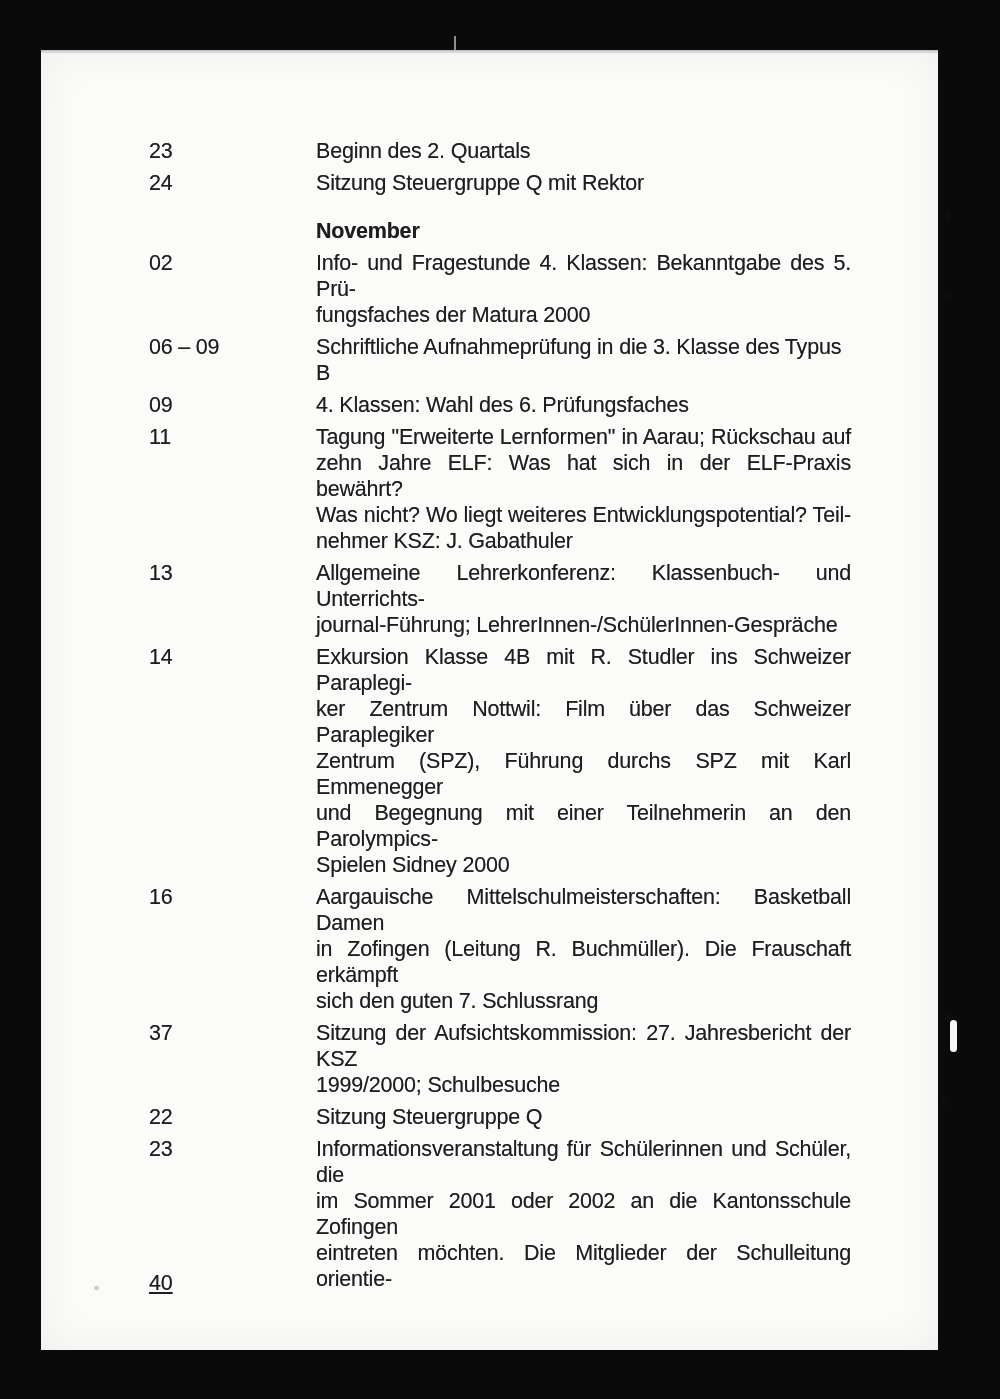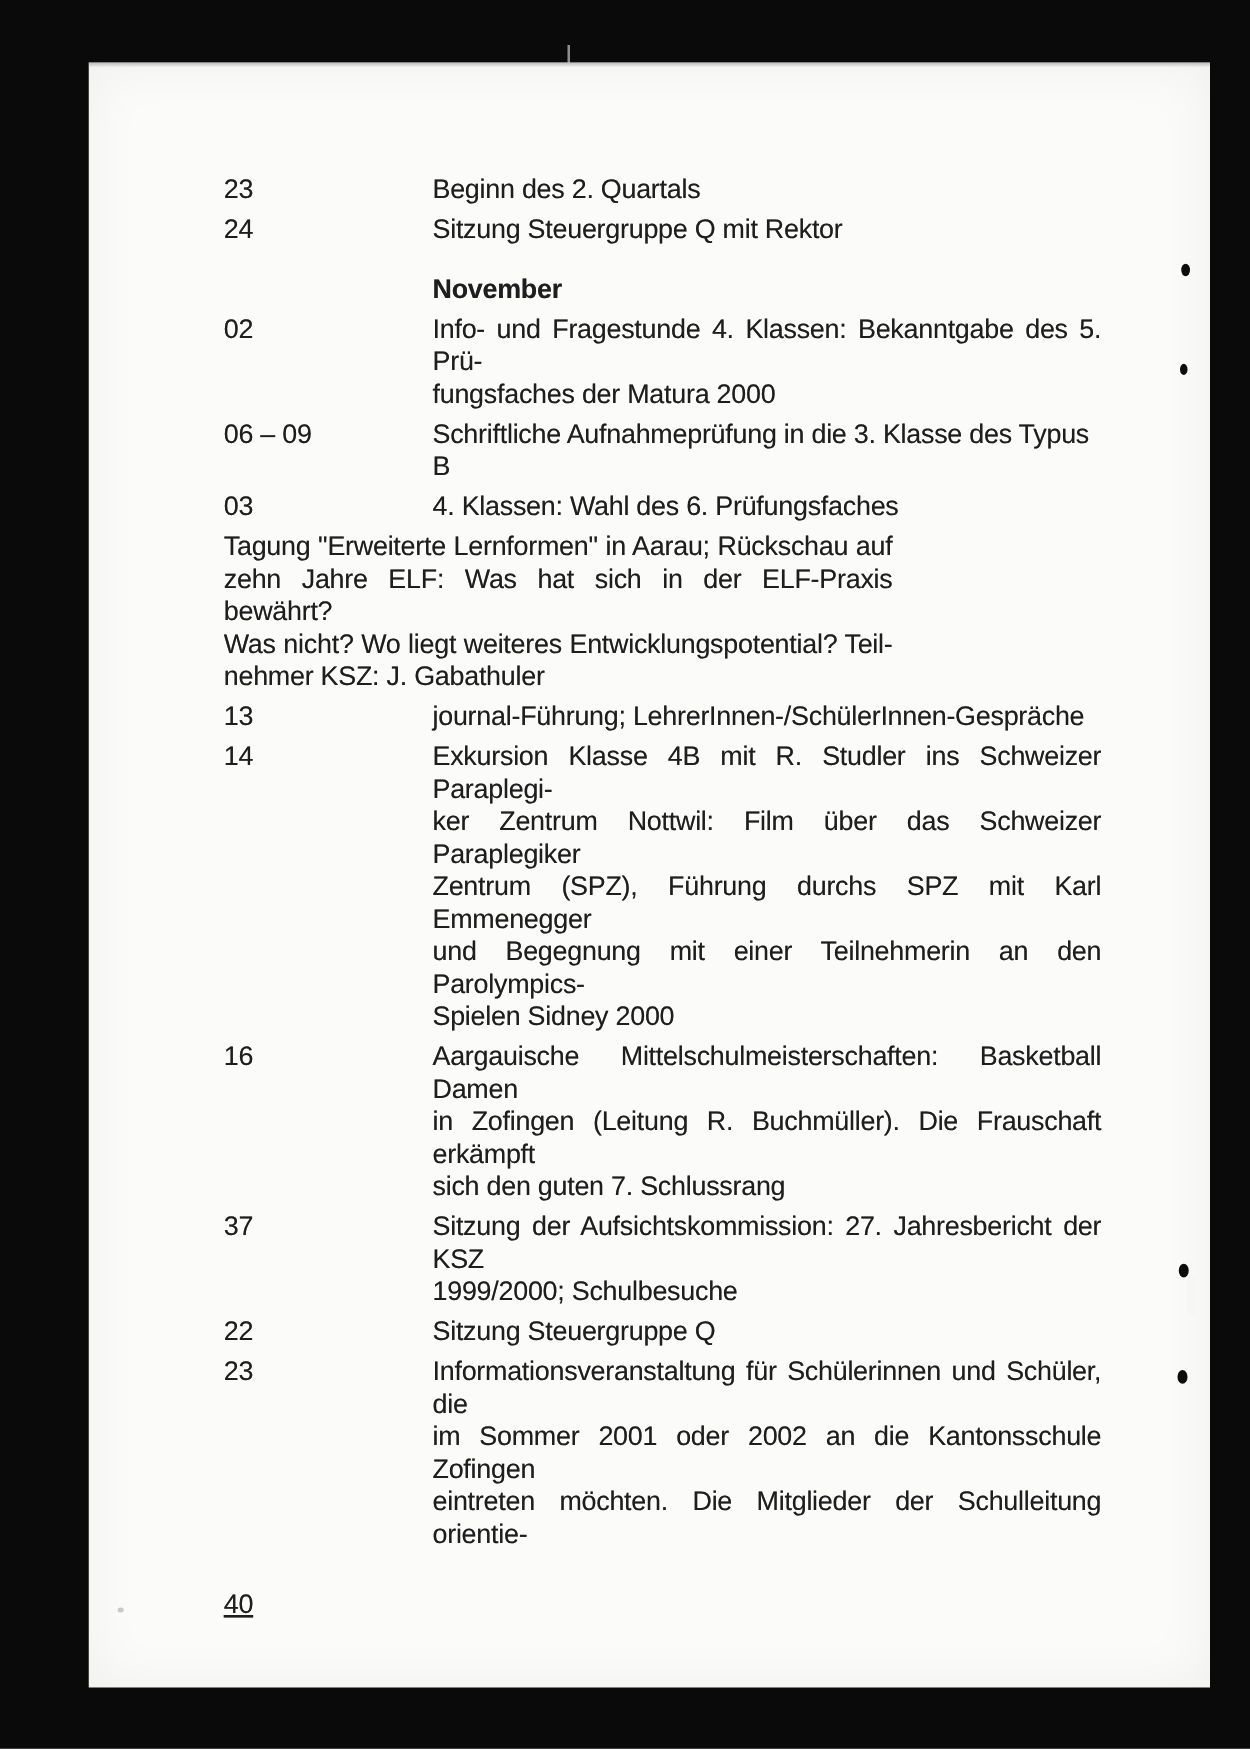--- a/index.html
+++ b/index.html
@@ -6,21 +6,21 @@
   html, body { margin: 0; padding: 0; }
   body {
     width: 1000px; height: 1399px;
     background: #0a0a0a;
     overflow: hidden;
     position: relative;
     font-family: "Liberation Sans", "DejaVu Sans", sans-serif;
   }
   .paper {
     position: absolute;
-    left: 71px; top: 50px;
+    left: 41px; top: 50px;
     width: 897px; height: 1300px;
     background: #fbfbfa;
     box-shadow: inset 0 0 45px rgba(0,0,0,0.05);
   }
   .paper::before {
     content: "";
     position: absolute; top: 0; left: 0; right: 0; height: 4px;
     background: linear-gradient(#8d8d8d, rgba(255,255,255,0));
     opacity: 0.55;
   }
@@ -99,40 +99,42 @@
       <div class="row">
 
         <div class="date">06 – 09</div>
         <div class="text">
           <div class="line">Schriftliche Aufnahmeprüfung in die 3. Klasse des Typus B</div>
         </div>
       </div>
 
       <div class="row">
 
-        <div class="date">03</div>
+        <div class="date">09</div>
         <div class="text">
           <div class="line">4. Klassen: Wahl des 6. Prüfungsfaches</div>
         </div>
       </div>
 
       <div class="row">
 
+        <div class="date">11</div>
         <div class="text">
           <div class="line just">Tagung "Erweiterte Lernformen" in Aarau; Rückschau auf</div>
           <div class="line just">zehn Jahre ELF: Was hat sich in der ELF-Praxis bewährt?</div>
           <div class="line just">Was nicht? Wo liegt weiteres Entwicklungspotential? Teil-</div>
           <div class="line">nehmer KSZ: J. Gabathuler</div>
         </div>
       </div>
 
       <div class="row">
 
         <div class="date">13</div>
         <div class="text">
+          <div class="line just">Allgemeine Lehrerkonferenz: Klassenbuch- und Unterrichts-</div>
           <div class="line">journal-Führung; LehrerInnen-/SchülerInnen-Gespräche</div>
         </div>
       </div>
 
       <div class="row">
 
         <div class="date">14</div>
         <div class="text">
           <div class="line just">Exkursion Klasse 4B mit R. Studler ins Schweizer Paraplegi-</div>
           <div class="line just">ker Zentrum Nottwil: Film über das Schweizer Paraplegiker</div>

